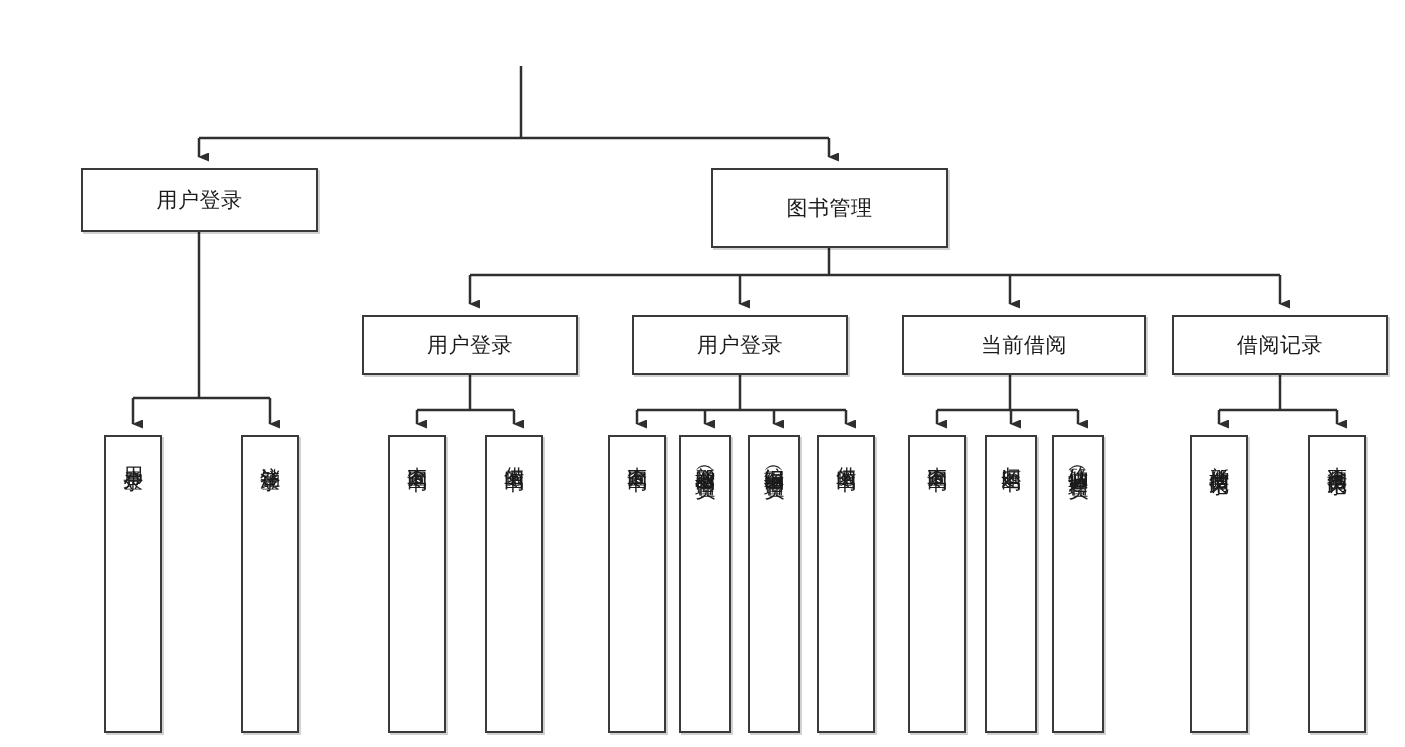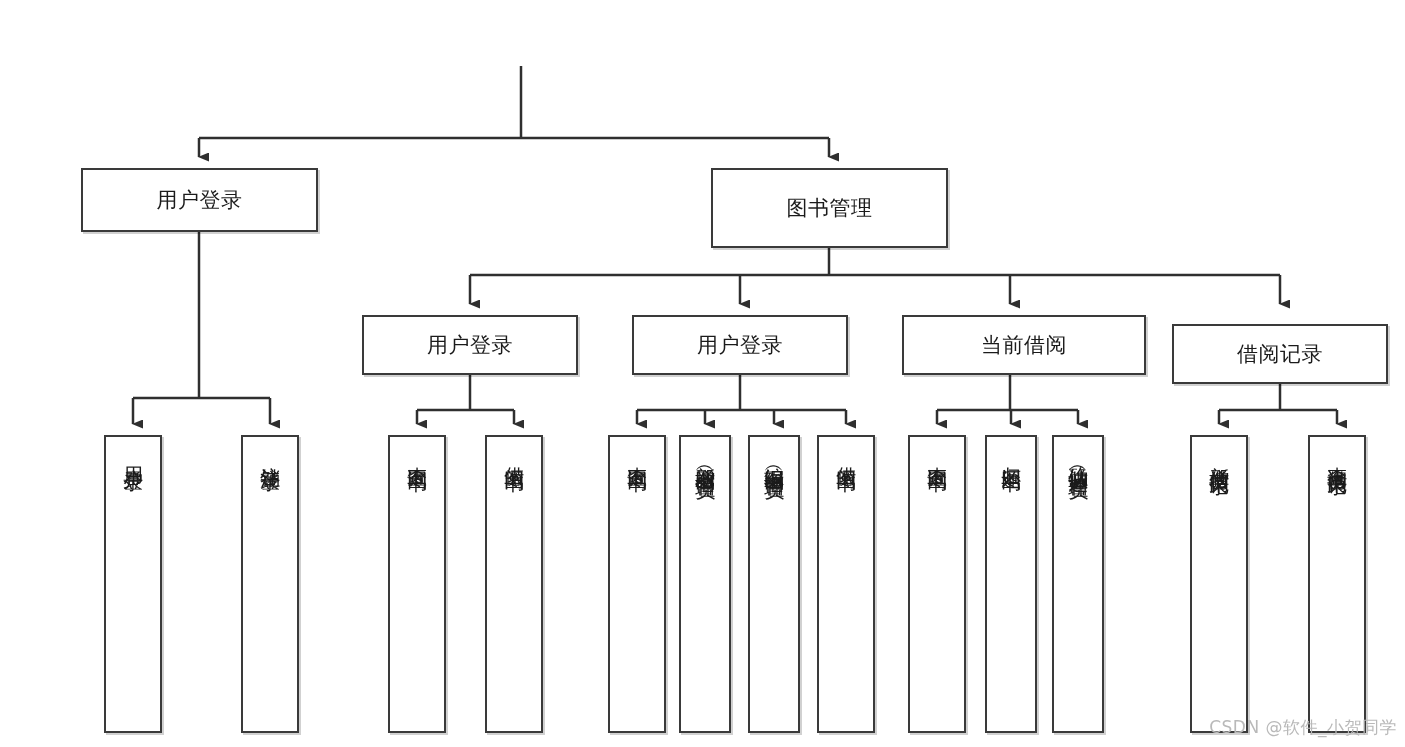--- a/index.html
+++ b/index.html
@@ -129,21 +129,21 @@
   <div id="level3-layer">
       <div class="node lvl3" style="left: 362px; top: 315px; width: 216px; height: 60px;">
         <span class="label">用户登录</span>
       </div>
       <div class="node lvl3" style="left: 632px; top: 315px; width: 216px; height: 60px;">
         <span class="label">用户登录</span>
       </div>
       <div class="node lvl3" style="left: 902px; top: 315px; width: 244px; height: 60px;">
         <span class="label">当前借阅</span>
       </div>
-      <div class="node lvl3" style="left: 1172px; top: 324px; width: 216px; height: 60px;">
+      <div class="node lvl3" style="left: 1172px; top: 315px; width: 216px; height: 60px;">
         <span class="label">借阅记录</span>
       </div>
     </div>
   <div id="leaf-layer">
       <div class="node leaf" style="left: 104px; top: 435px; width: 58px; height: 298px;">
         <span class="label">用户登录</span>
       </div>
       <div class="node leaf" style="left: 241px; top: 435px; width: 58px; height: 298px;">
         <span class="label">注销登录</span>
       </div>
@@ -175,14 +175,13 @@
         <span class="label">确认归还（管理员）</span>
       </div>
       <div class="node leaf" style="left: 1190px; top: 435px; width: 58px; height: 298px;">
         <span class="label">新增借阅记录</span>
       </div>
       <div class="node leaf" style="left: 1308px; top: 435px; width: 58px; height: 298px;">
         <span class="label">查询借阅记录</span>
       </div>
     </div>
 
-  <div class="watermark">CSDN @软件_小贺同学</div>
 </div>
 
 </body></html>

